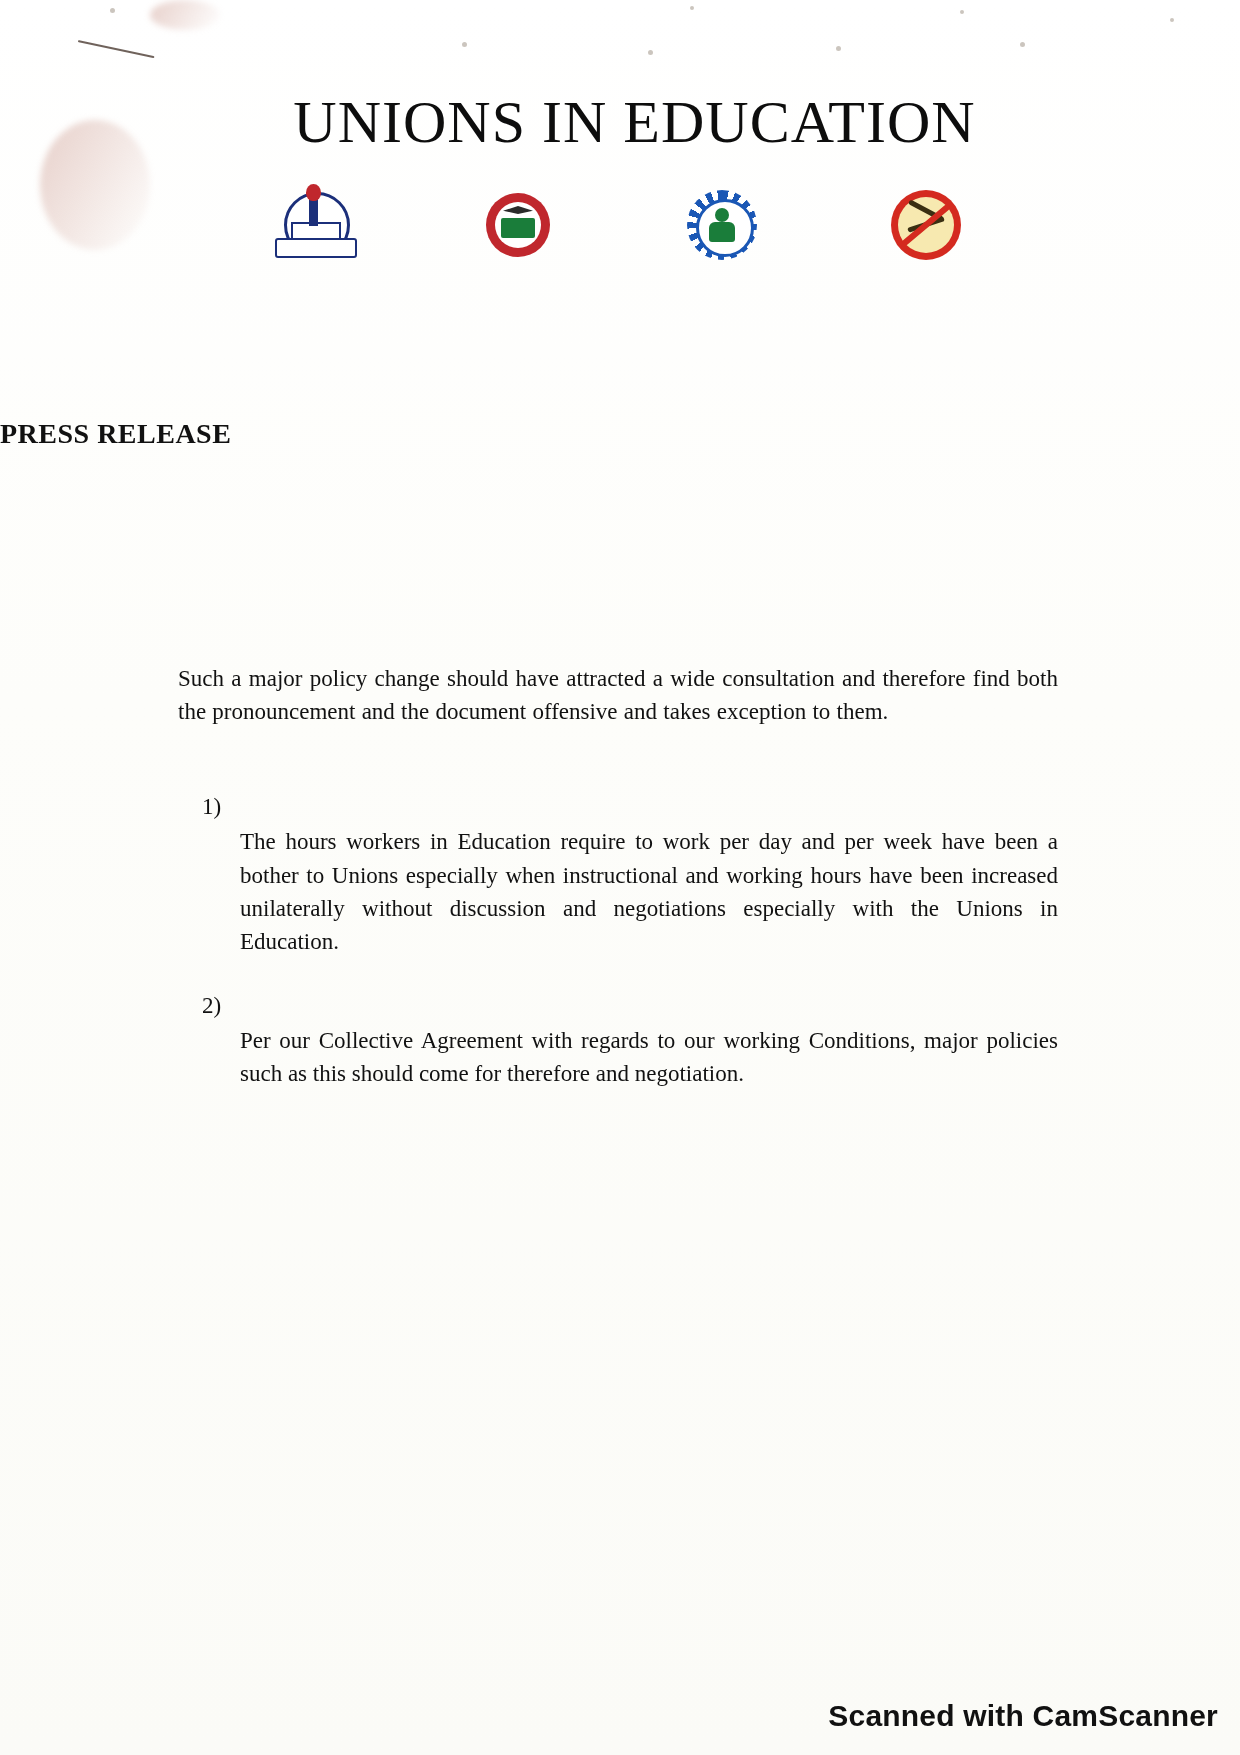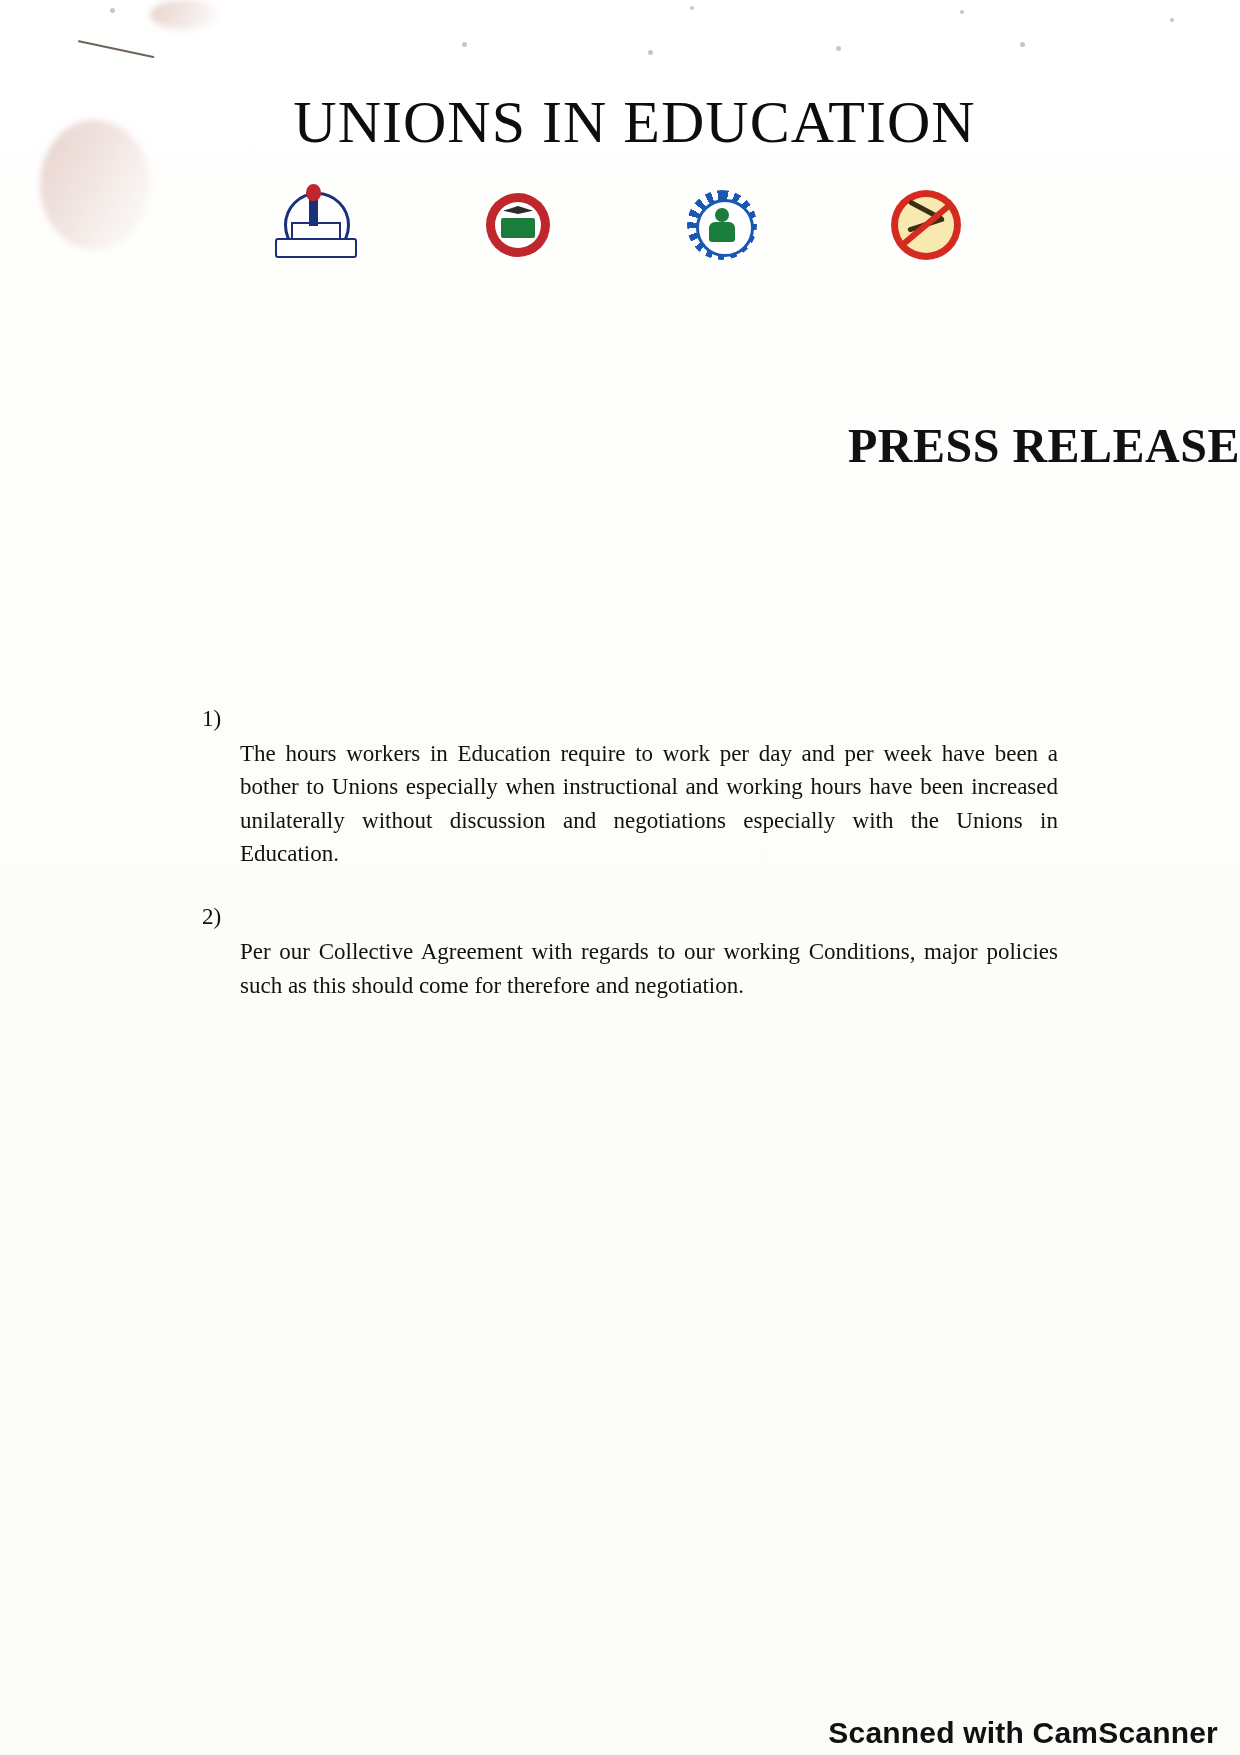--- a/index.html
+++ b/index.html
@@ -71,22 +71,22 @@
     width: 86px;
     height: 86px;
     position: relative;
   }
 
   .press-release {
     position: absolute;
     top: 418px;
     left: 0;
     right: 0;
-    text-align: right;
-    font-size: 48px;
+    text-align: left;
+    font-size: 28px;
     font-weight: bold;
     letter-spacing: .5px;
   }
 
   .subtitle {
     position: absolute;
     top: 510px;
     left: 185px;
     width: 870px;
     text-align: center;
@@ -132,21 +132,21 @@
     flex: 1;
     font-size: 23px;
     line-height: 1.45;
     text-align: justify;
     margin-top: 35px;
   }
 
   .camscanner {
     position: absolute;
     right: 22px;
-    bottom: 5px;
+    bottom: 22px;
     font-family: "Liberation Sans", sans-serif;
     font-weight: bold;
     font-size: 30px;
     color: #111;
     letter-spacing: .2px;
   }
 
   
   .l1 .torch-ring {
     position: absolute;
@@ -329,20 +329,21 @@
       <div class="quill"></div>
       <div class="quill2"></div>
       <div class="slash"></div>
     </div>
   </div>
 
   <div class="press-release">PRESS RELEASE</div>
 
 
   <div class="body">
+    <p class="para">Such a major policy change should have attracted a wide consultation and therefore find both the pronouncement and the document offensive and takes exception to them.</p>
 
     <div class="list">
       <div class="list-item">
         <div class="list-num">1)</div>
         <div class="list-text">The hours workers in Education require to work per day and per week have been a bother to Unions especially when instructional and working hours have been increased unilaterally without discussion and negotiations especially with the Unions in Education.</div>
       </div>
       <div class="list-item">
         <div class="list-num">2)</div>
         <div class="list-text">Per our Collective Agreement with regards to our working Conditions, major policies such as this should come for therefore and negotiation.</div>
       </div>

